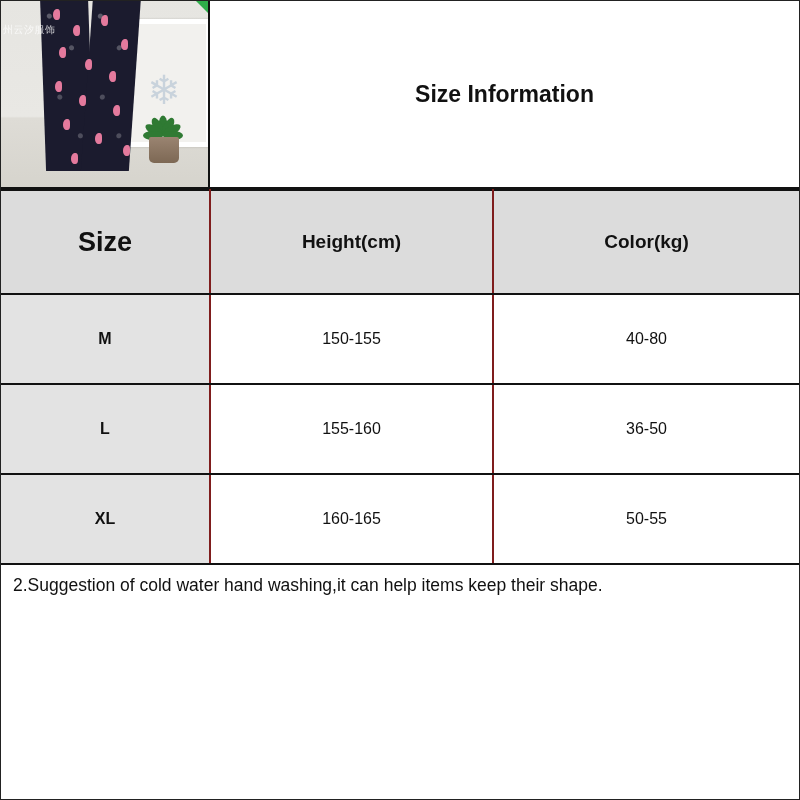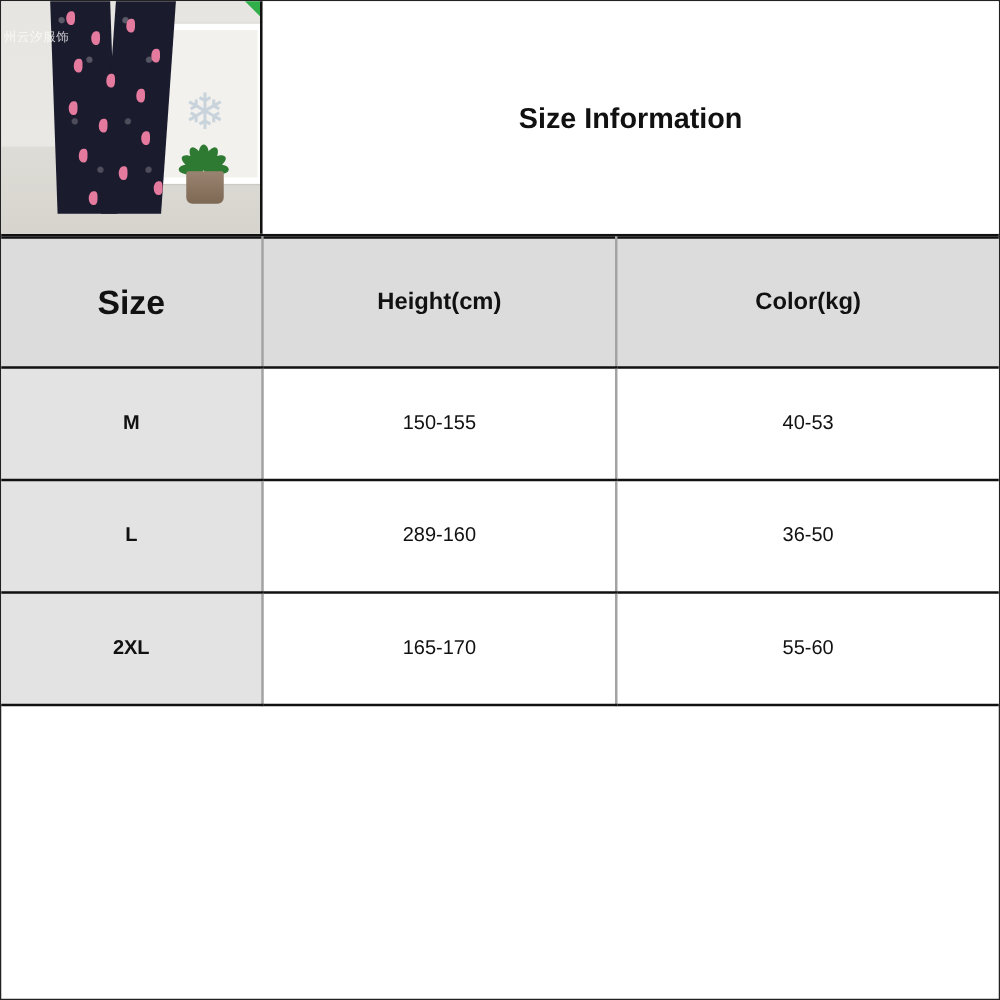--- a/index.html
+++ b/index.html
@@ -166,21 +166,21 @@
   table.size-table th,
   table.size-table td {
     border: 2px solid #111;
     border-left: none;
     border-right: none;
     text-align: center;
     color: #111;
   }
   table.size-table th.col-sep,
   table.size-table td.col-sep {
-    border-right: 2px solid #a3a3a3;
+    border-right: 2px solid #7f1d1d;
   }
   table.size-table thead th {
     height: 100px;
     background: #dcdcdc;
     font-weight: bold;
   }
   thead th.h-size { font-size: 27px; }
   thead th.h-height,
   thead th.h-weight { font-size: 19px; }
 
@@ -269,31 +269,32 @@
       <tr>
         <th class="h-size col-sep">Size</th>
         <th class="h-height col-sep">Height(cm)</th>
         <th class="h-weight">Color(kg)</th>
       </tr>
     </thead>
     <tbody>
       <tr>
         <td class="size-name col-sep">M</td>
         <td class="val col-sep">150-155</td>
-        <td class="val">40-53</td>
+        <td class="val">40-80</td>
       </tr>
       <tr>
         <td class="size-name col-sep">L</td>
-        <td class="val col-sep">289-160</td>
+        <td class="val col-sep">155-160</td>
         <td class="val">36-50</td>
       </tr>
       <tr>
-        <td class="size-name col-sep">2XL</td>
-        <td class="val col-sep">165-170</td>
-        <td class="val">55-60</td>
+        <td class="size-name col-sep">XL</td>
+        <td class="val col-sep">160-165</td>
+        <td class="val">50-55</td>
       </tr>
     </tbody>
   </table>
 
   <div class="attention">
+    <div class="line">2.Suggestion of cold water hand washing,it can help items keep their shape.</div>
   </div>
 
 </div>
 
 </body></html>

